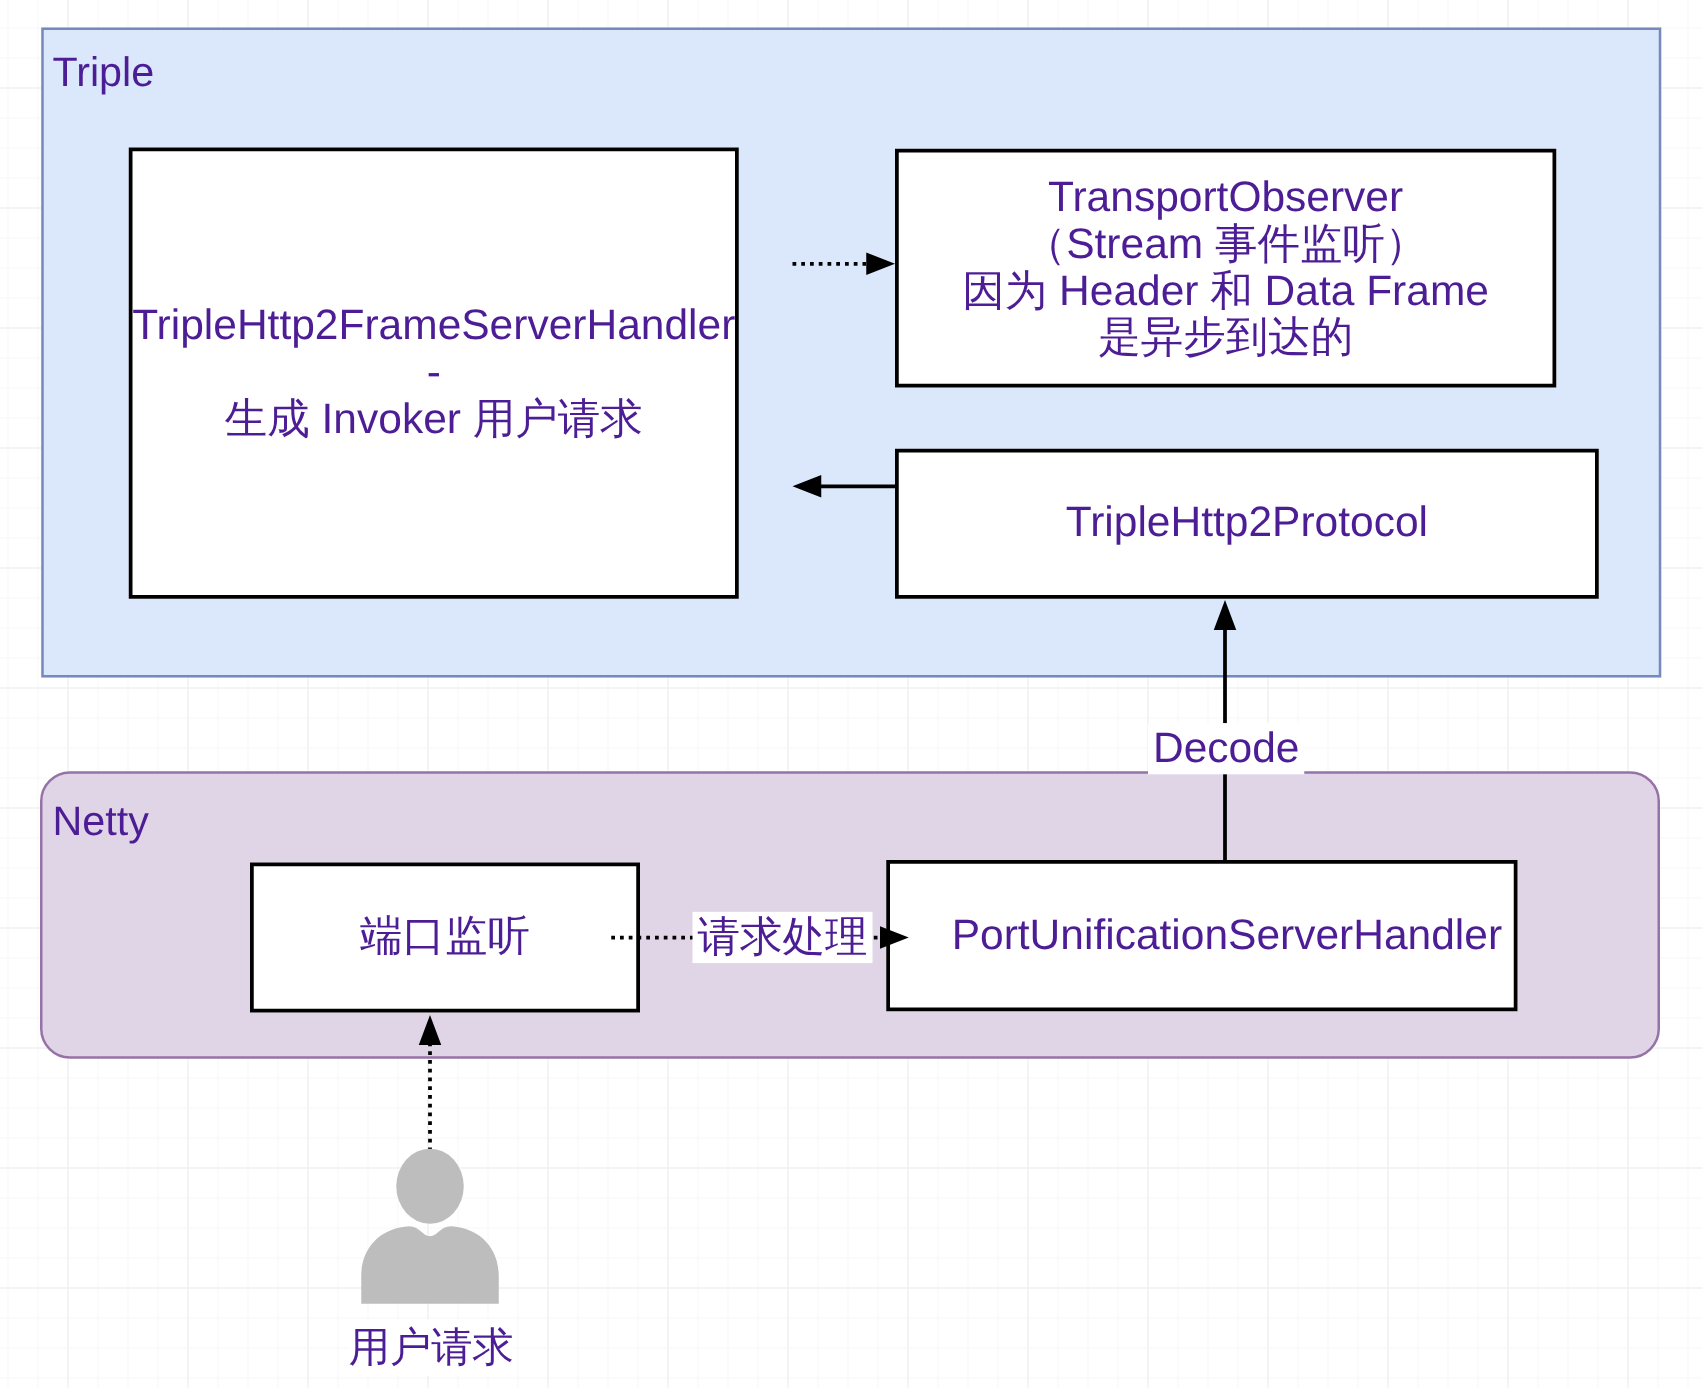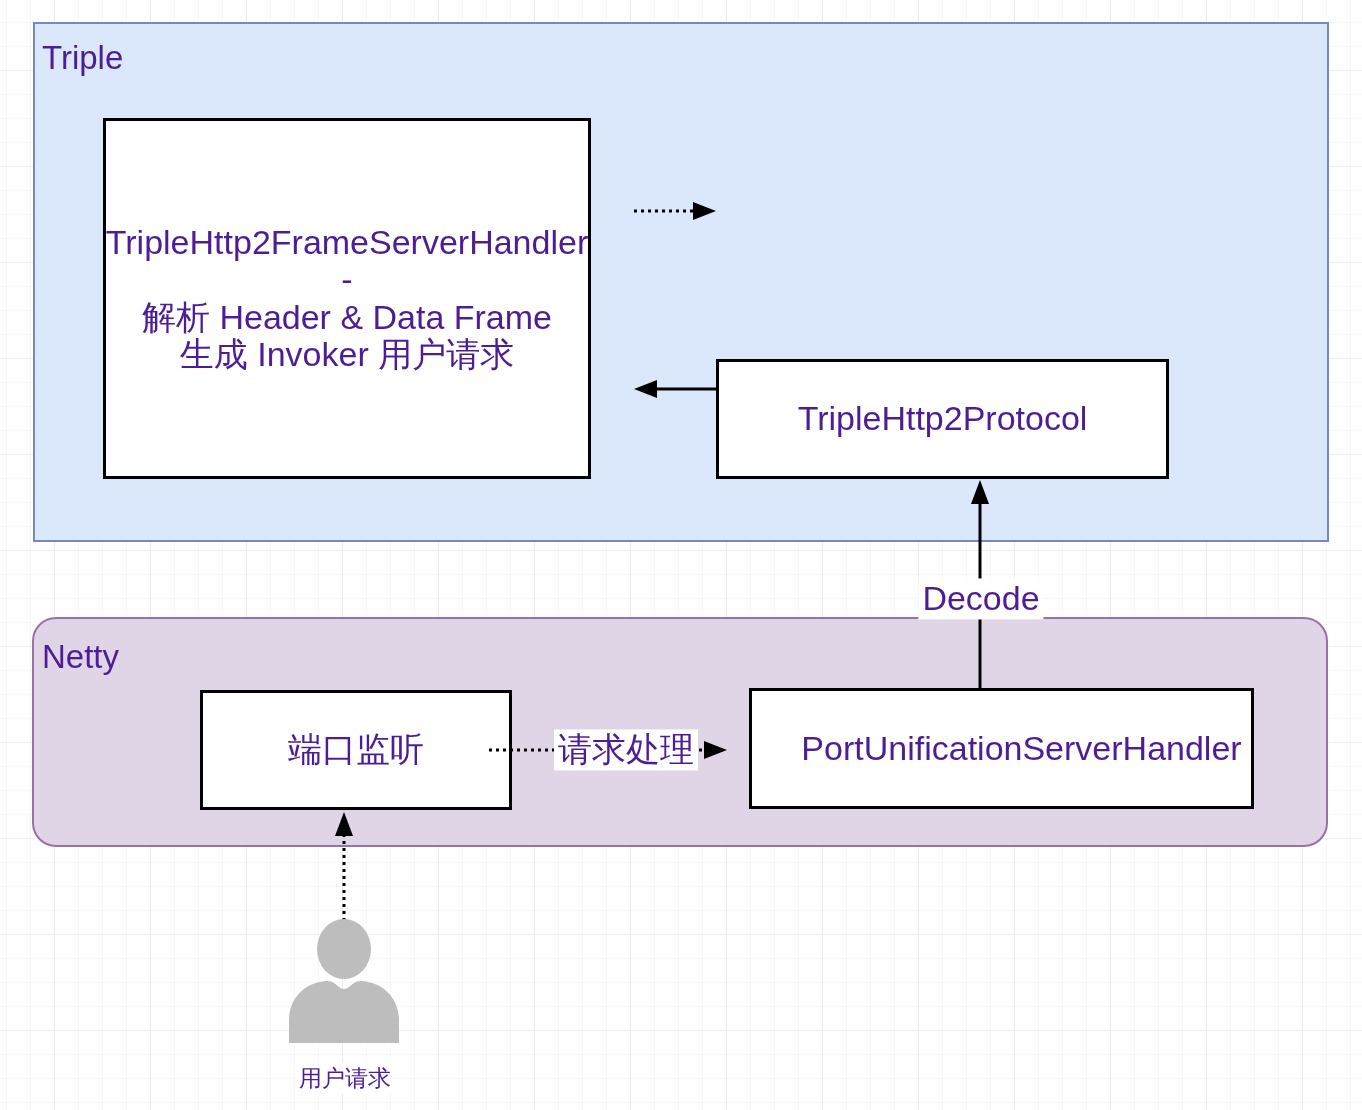--- a/index.html
+++ b/index.html
@@ -53,21 +53,21 @@
     background:#ffffff;
     font-size:34px;
     line-height:1.15;
     padding:1px 4px;
     white-space:nowrap;
     text-align:center;
   }
   .shape-label{
     position:absolute;
     transform:translate(-50%,-50%);
-    font-size:23px;
+    font-size:33px;
     background:#ffffff;
     white-space:nowrap;
     text-align:center;
   }
 </style>
 </head>
 <body>
 
 <div class="canvas">
 
@@ -75,34 +75,39 @@
     <div class="container-label" style="left:7px;top:14px;">Triple</div>
   </div>
 
   <div class="container" id="netty-box" style="left: 32px; top: 617px; width: 1296px; height: 230px; background: rgb(224, 212, 231); border-color: rgb(150, 115, 166); border-radius: 24px;">
     <div class="container-label" style="left:8px;top:18px;">Netty</div>
   </div>
 
   <div class="node" style="left:103px;top:118px;width:488px;height:361px;">
     <span class="line">TripleHttp2FrameServerHandler</span>
     <span class="line">-</span>
-    <span class="line">解析 Header &amp; Data Frame</span>
     <span class="line">生成 Invoker 用户请求</span>
   </div>
 
+  <div class="node" style="left:716px;top:119px;width:529px;height:191px;">
+    <span class="line">TransportObserver</span>
+    <span class="line">（Stream 事件监听）</span>
+    <span class="line">因为 Header 和 Data Frame</span>
+    <span class="line">是异步到达的</span>
+  </div>
 
-  <div class="node" style="left:716px;top:359px;width:453px;height:120px;">
+  <div class="node" style="left:716px;top:359px;width:563px;height:120px;">
     <span class="line">TripleHttp2Protocol</span>
   </div>
 
   <div class="node" style="left:200px;top:690px;width:312px;height:120px;">
     <span class="line">端口监听</span>
   </div>
 
-  <div class="node" style="left:749px;top:688px;width:505px;height:121px;padding-left:40px;">
+  <div class="node" style="left:709px;top:688px;width:505px;height:121px;padding-left:40px;">
     <span class="line">PortUnificationServerHandler</span>
   </div>
 
   <svg class="overlay" width="1362" height="1110" viewBox="0 0 1362 1110">
 
     <g>
       <line x1="634" y1="211" x2="697" y2="211" stroke="#000" stroke-width="3" stroke-dasharray="3 4"></line>
       <polygon points="716,211 693,202 693,220" fill="#000"></polygon>
     </g>
 

